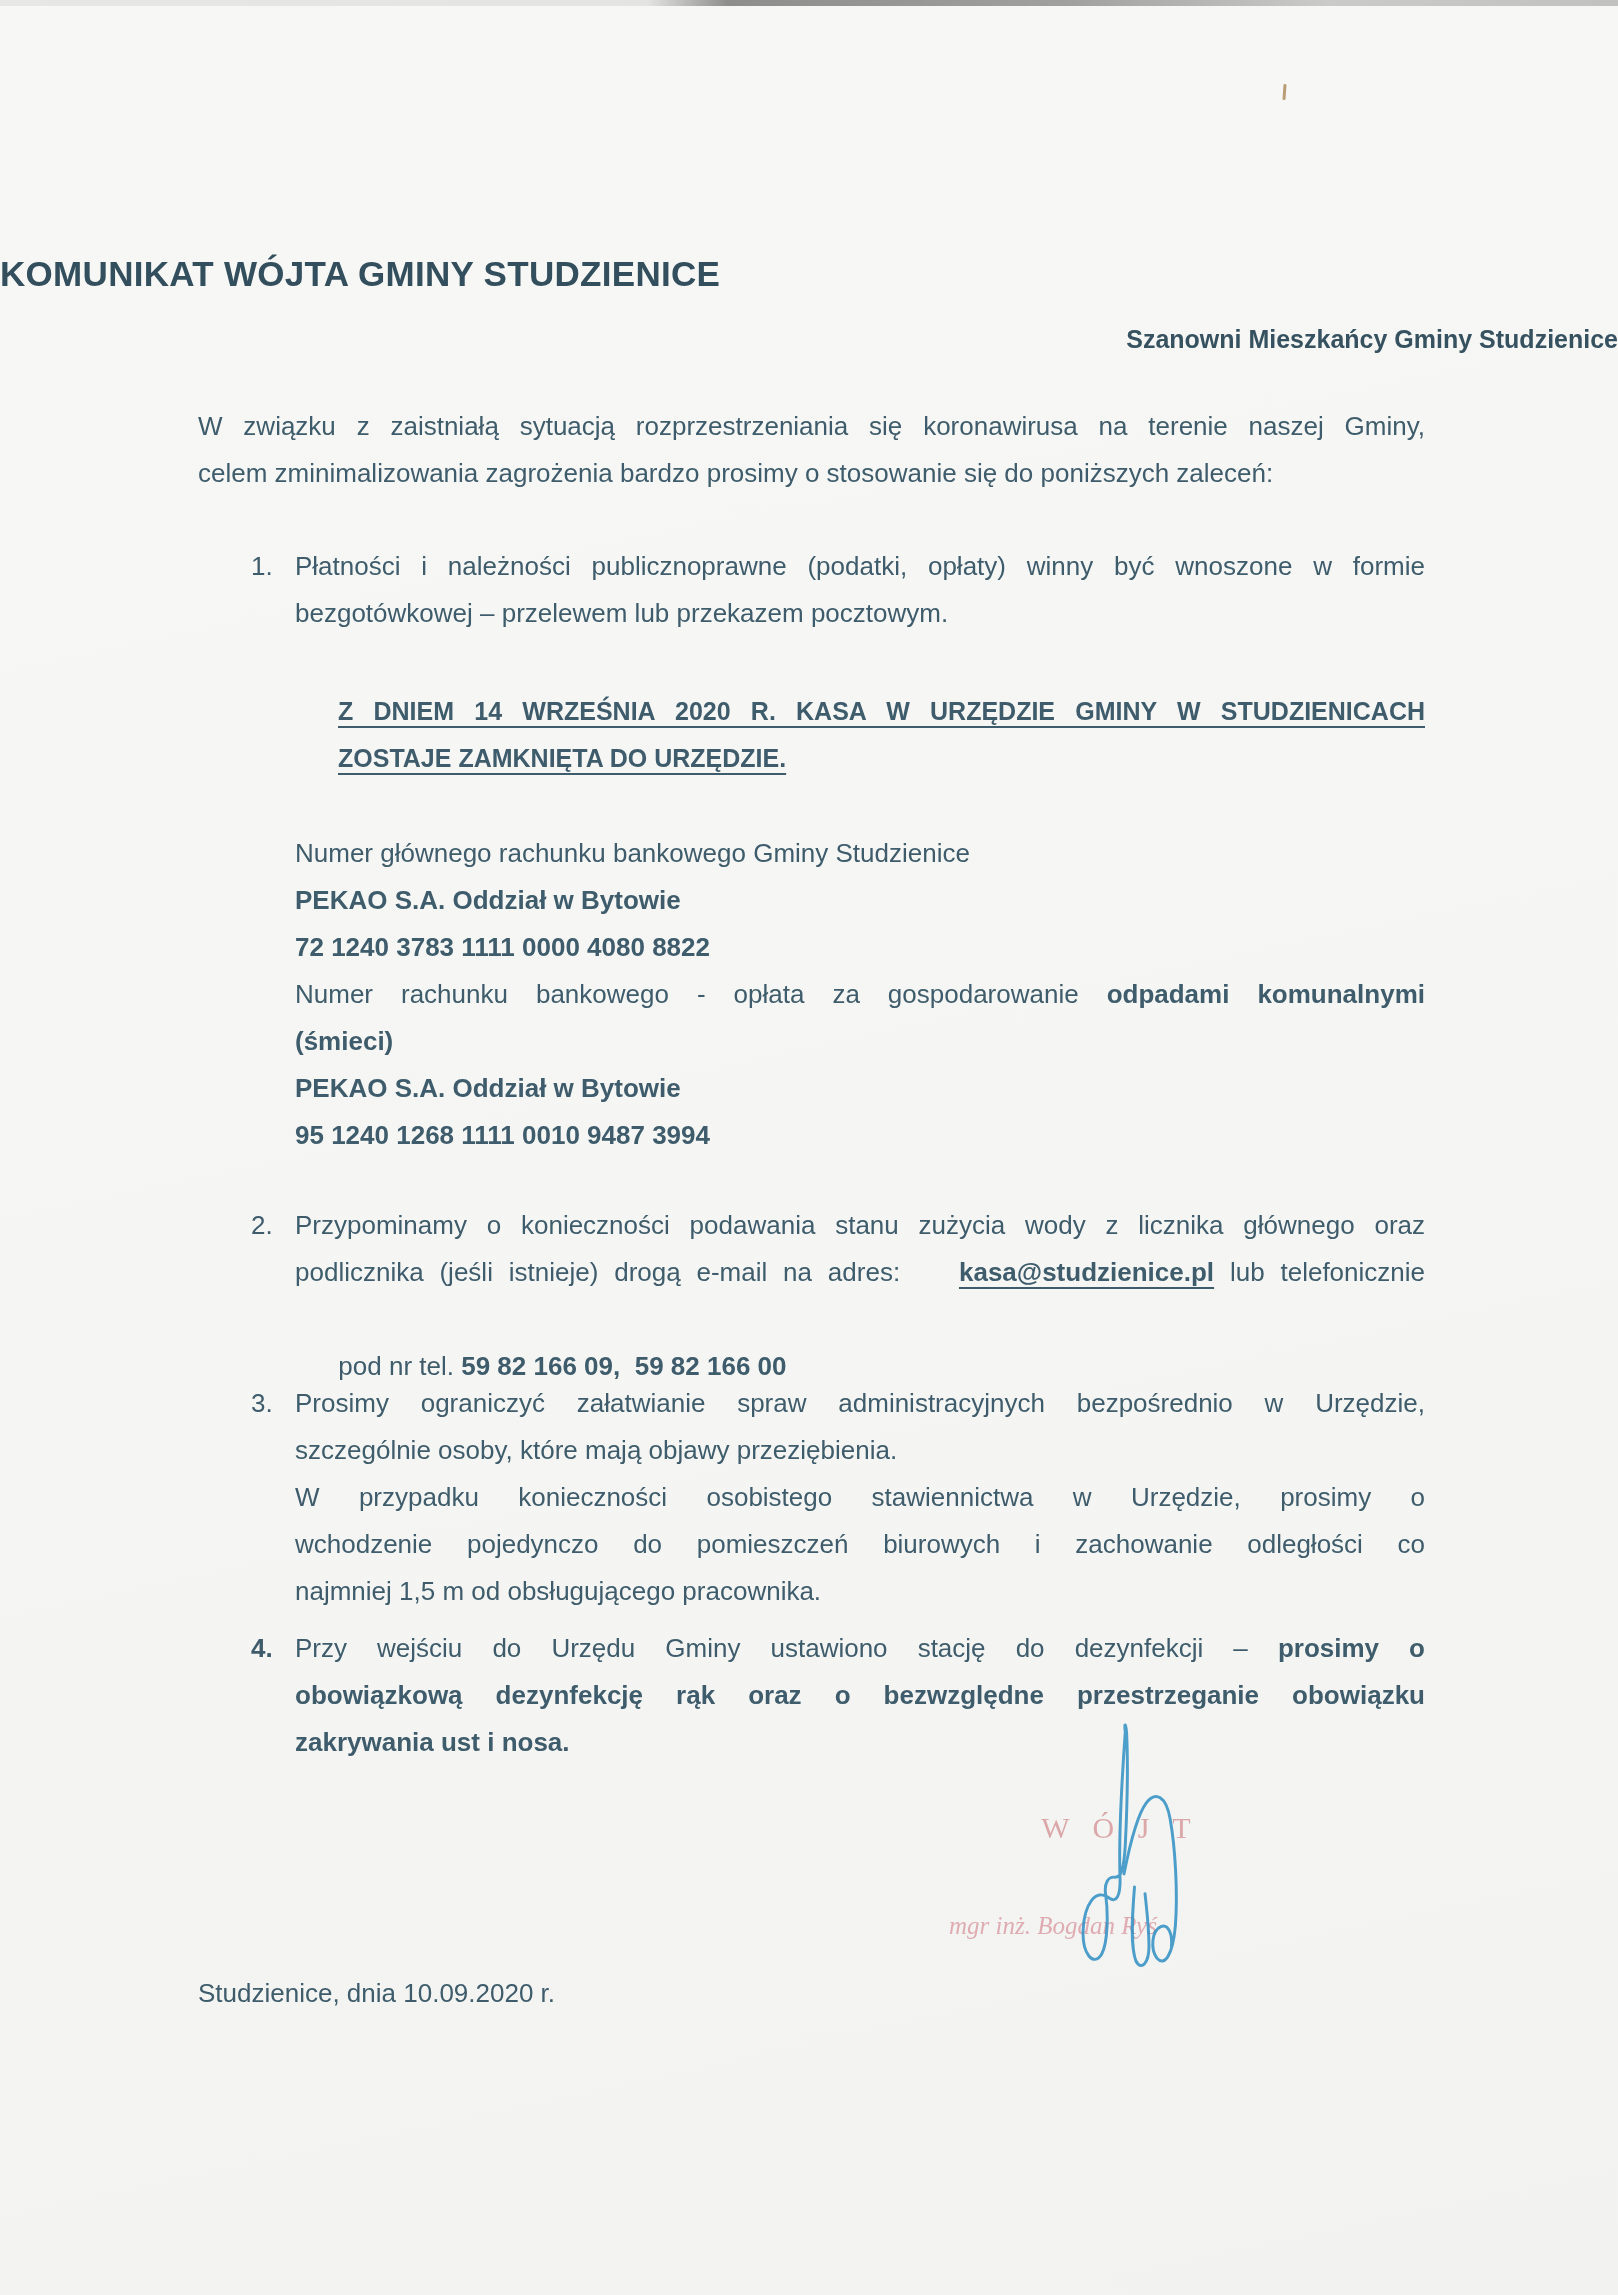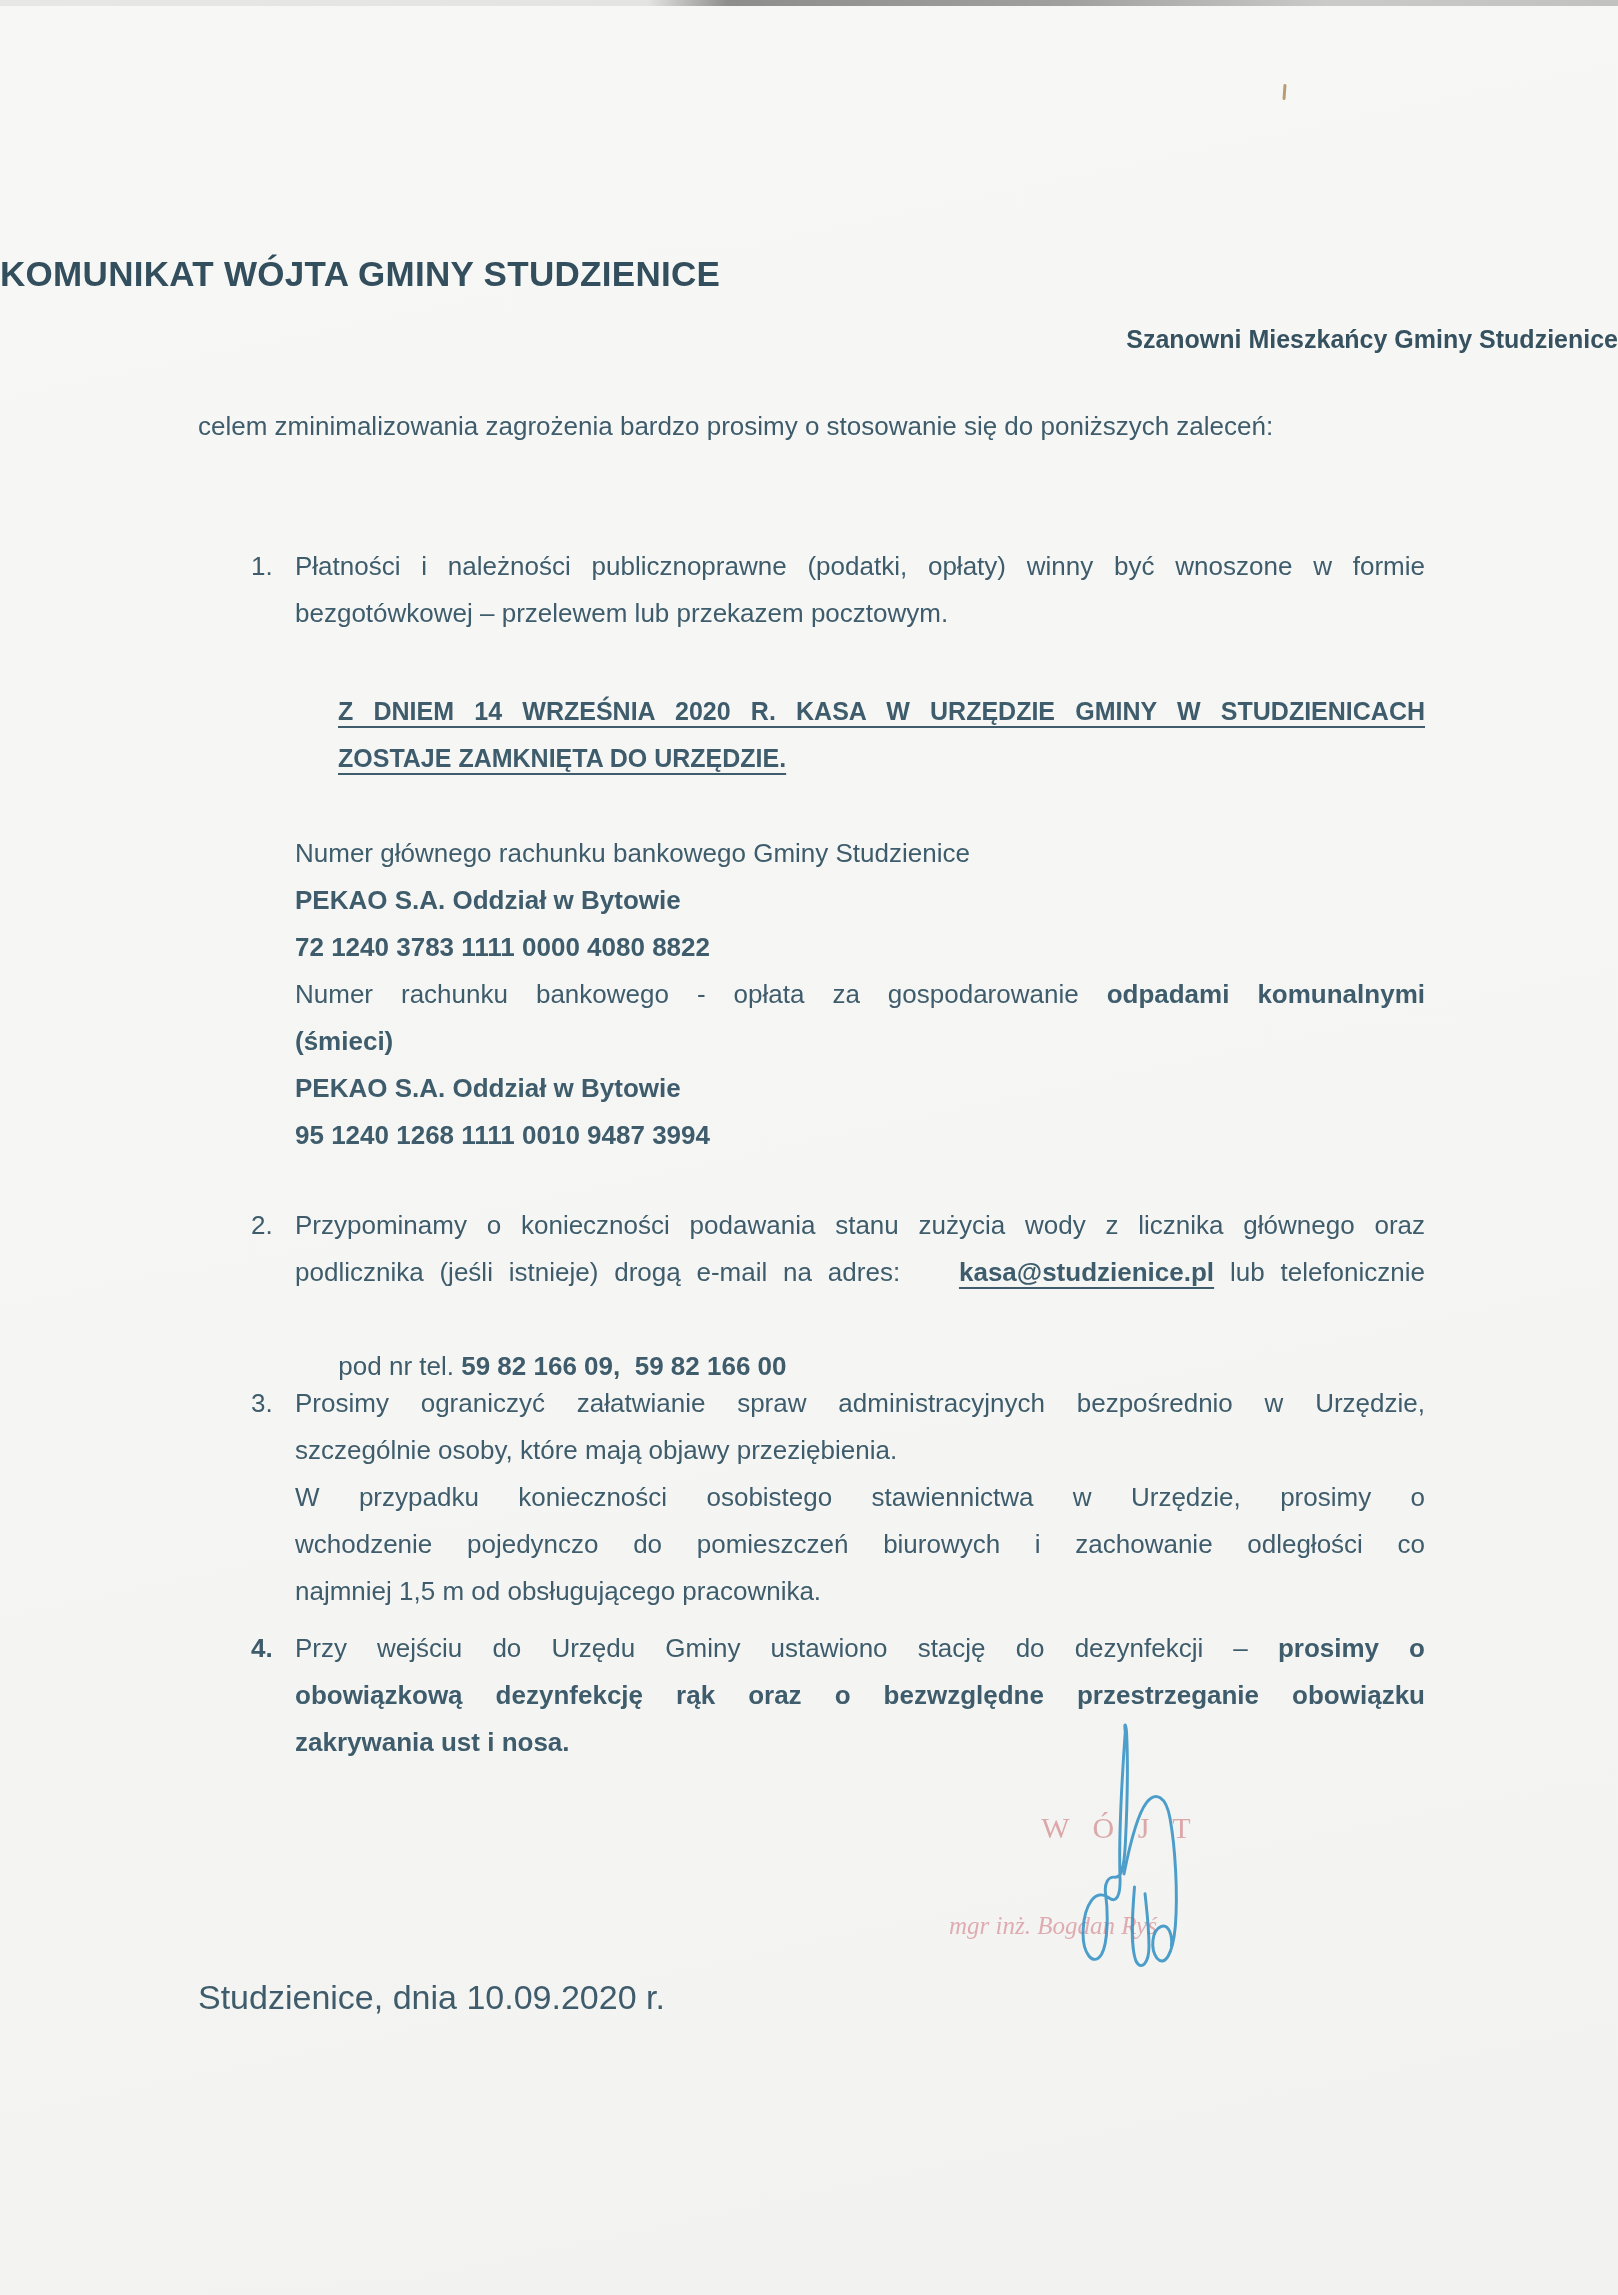--- a/index.html
+++ b/index.html
@@ -52,34 +52,35 @@
     letter-spacing:8px;color:rgba(198,96,102,0.52);
     filter:blur(0.3px);
   }
   .stamp-name{
     top:1912px;left:949px;width:343px;
     font-family:"Liberation Serif",serif;font-style:italic;font-size:25px;
     color:rgba(205,112,124,0.55);
     filter:blur(0.4px);
   }
   .signature{top:1708px;left:1062px;width:145px;height:287px;}
-  .dateline{top:1978px;left:198px;font-size:34px;}
+  .dateline{top:1978px;left:198px;font-size:26px;}
 </style>
 </head>
 <body>
 
 <div class="page">
 
   <div class="scan-edge"></div>
   <div class="speck"></div>
 
   <div class="block title">KOMUNIKAT WÓJTA GMINY STUDZIENICE</div>
   <div class="block subtitle">Szanowni Mieszkańcy Gminy Studzienice</div>
 
   <div class="block intro">
+    <div class="line jl">W związku z zaistniałą sytuacją rozprzestrzeniania się koronawirusa na terenie naszej Gminy,</div>
     <div class="line">celem zminimalizowania zagrożenia bardzo prosimy o stosowanie się do poniższych zaleceń:</div>
   </div>
 
   <div class="block list-item item1">
     <span class="num">1.</span>
     <div class="line jl">Płatności i należności publicznoprawne (podatki, opłaty) winny być wnoszone w formie</div>
     <div class="line">bezgotówkowej – przelewem lub przekazem pocztowym.</div>
   </div>
 
   <div class="block list-item notice">

